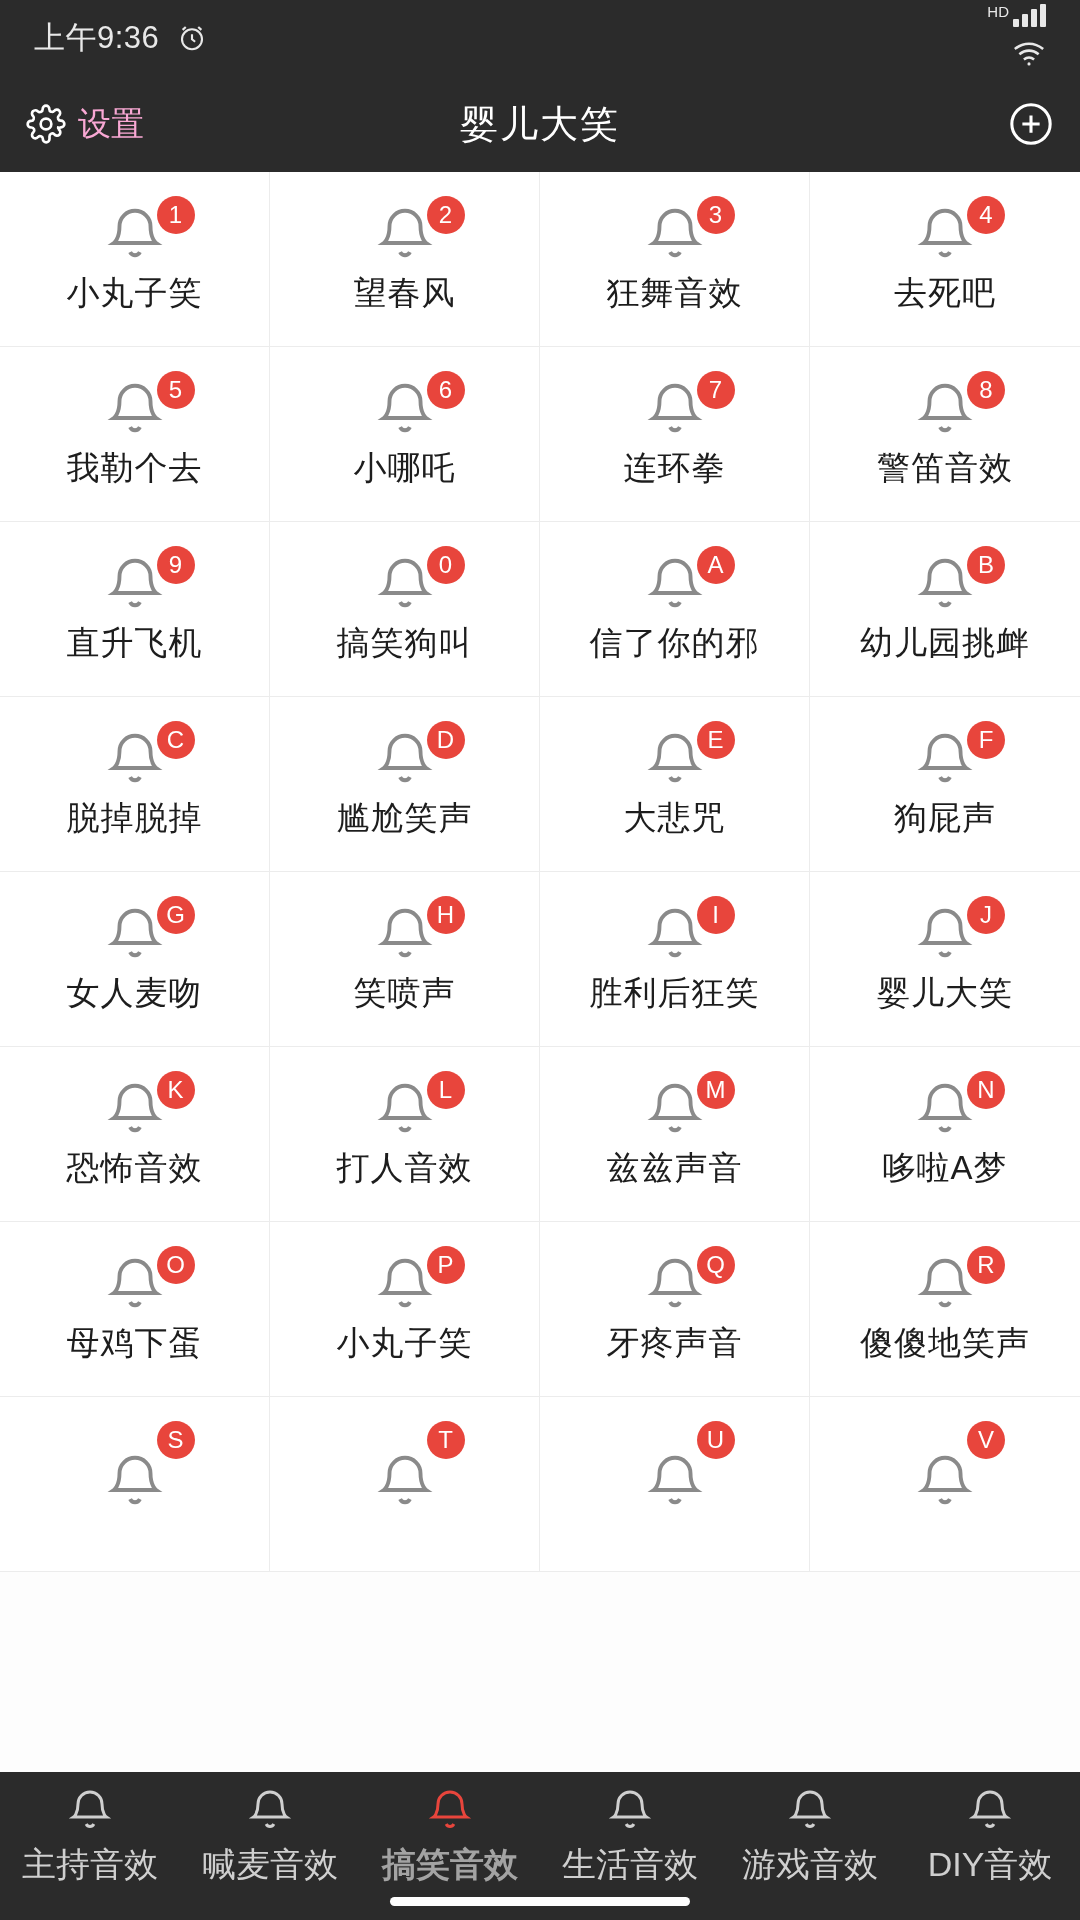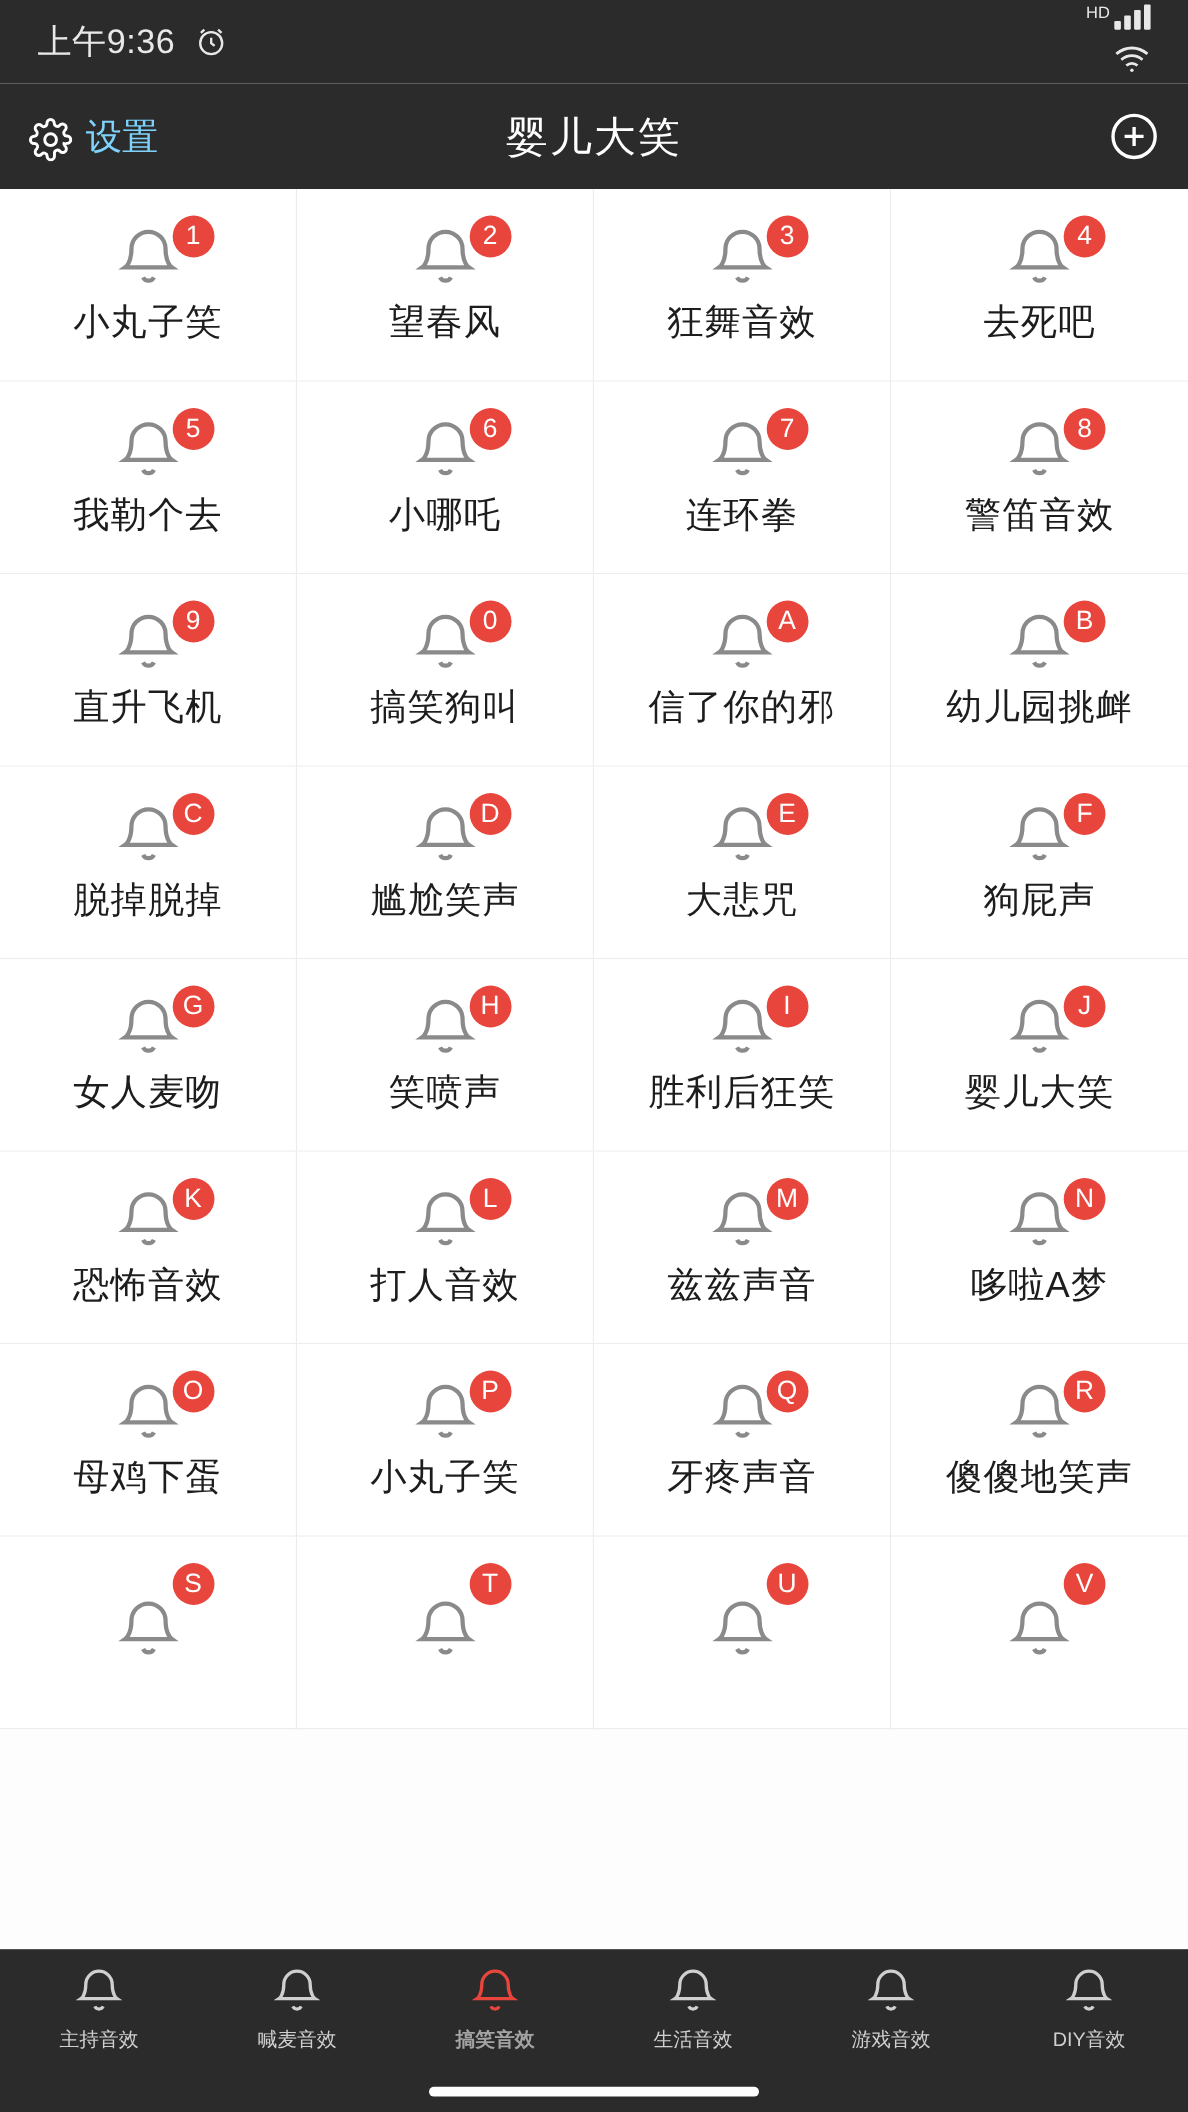--- a/index.html
+++ b/index.html
@@ -53,22 +53,22 @@
   .appbar {
     height: 96px;
     background: #2b2b2b;
     color: #ffffff;
     display: flex;
     align-items: center;
     padding: 0 26px;
     position: relative;
   }
   .settings-btn {
-    display: flex; align-items: flex-end; gap: 12px;
-    font-size: 33px; color: #7dd3fc;
+    display: flex; align-items: center; gap: 12px;
+    font-size: 33px; color: #f9a8d4;
   }
   .gear { width: 40px; height: 40px; }
   .app-title {
     position: absolute; left: 0; right: 0; text-align: center;
     font-size: 38px; font-weight: 500; letter-spacing: 2px;
     pointer-events: none;
   }
   .add-btn { margin-left: auto; width: 46px; height: 46px; position: relative; z-index: 2; }
 
   
@@ -124,21 +124,21 @@
     background: #2b2b2b;
     display: flex;
     align-items: flex-start;
     padding-top: 14px;
   }
   .navitem {
     flex: 1;
     display: flex; flex-direction: column;
     align-items: center; gap: 8px;
     color: #cfcfcf;
-    font-size: 18px;
+    font-size: 34px;
   }
   .navitem .nb { width: 48px; height: 48px; }
   .navitem.active { color: #a3a3a3; font-weight: bold; }
   .homebar {
     position: absolute;
     bottom: 14px; left: 50%; transform: translateX(-50%);
     width: 300px; height: 9px; border-radius: 5px; background: #ffffff;
   }
 </style>
 </head>

